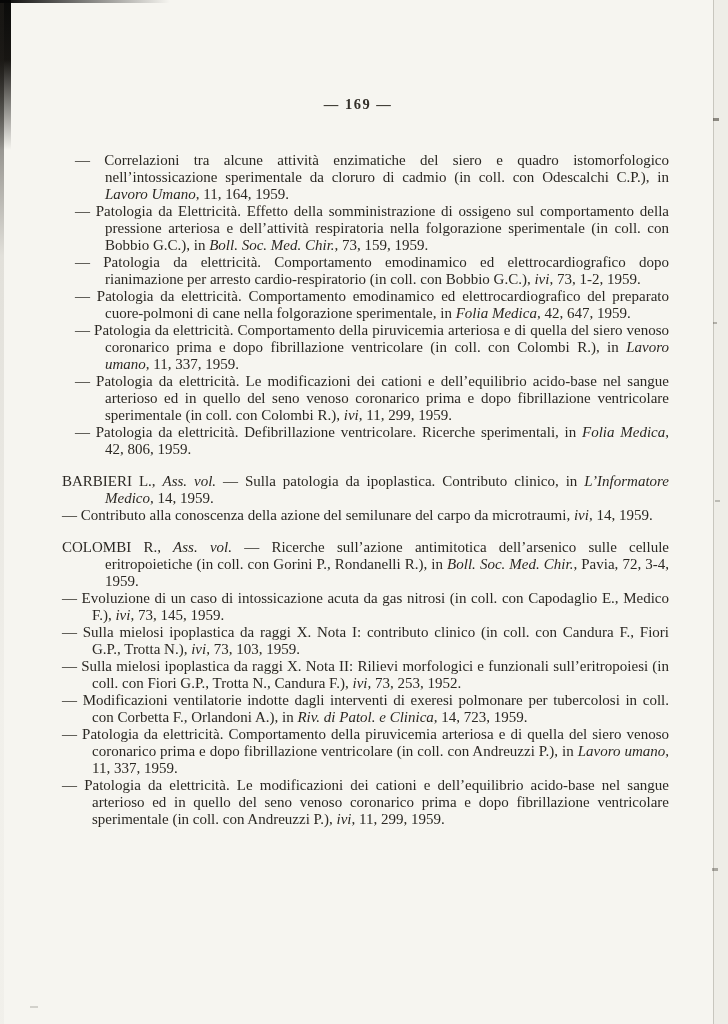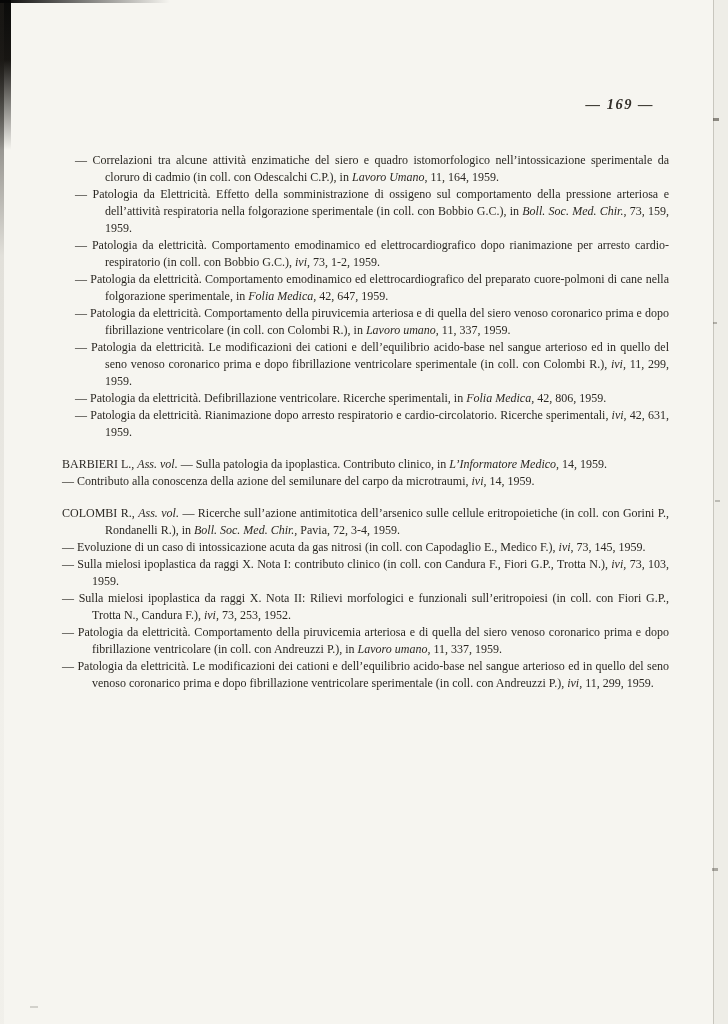--- a/index.html
+++ b/index.html
@@ -32,31 +32,30 @@
   .speck { position: absolute; background: rgba(60,55,46,0.55); }
   .speck.s1 { right: 9px; top: 118px; width: 6px; height: 3px; }
   .speck.s2 { right: 11px; top: 322px; width: 4px; height: 2px; opacity:.6; }
   .speck.s3 { right: 8px;  top: 500px; width: 5px; height: 2px; opacity:.5; }
   .speck.s4 { right: 10px; top: 868px; width: 6px; height: 3px; opacity:.7; }
   .speck.s5 { left: 30px;  top: 1006px; width: 8px; height: 2px; opacity:.35; }
 
   .page-number {
     position: absolute;
     top: 96px; left: 62px; width: 592px;
-    text-align: right;
+    text-align: center;
     font-size: 14.5px;
     font-weight: bold;
     letter-spacing: 1.5px;
     color: #34302a;
-    font-style: italic;
   }
   .content {
     position: absolute;
     top: 152px; left: 62px; width: 607px;
-    font-size: 12px;
+    font-size: 15px;
     line-height: 17px;
     text-align: justify;
   }
   .section { margin-bottom: 15px; }
   .section:last-child { margin-bottom: 8px; }
   .entry { padding-left: 30px; text-indent: -30px; }
   .entry.author { padding-left: 43px; text-indent: -43px; }
   
   .section.first .entry { margin-left: 13px; }
   .it { font-style: italic; }
@@ -77,27 +76,27 @@
 <div class="page-number">— 169 —</div>
 <div class="content">
     <div class="section first">
       <p class="entry"><span>— Correlazioni tra alcune attività enzimatiche del siero e quadro istomorfologico nell’intossicazione sperimentale da cloruro di cadmio (in coll. con Odescalchi C.P.), in </span><span class="it">Lavoro Umano</span><span>, 11, 164, 1959.</span></p>
       <p class="entry"><span>— Patologia da Elettricità. Effetto della somministrazione di ossigeno sul comportamento della pressione arteriosa e dell’attività respiratoria nella folgorazione sperimentale (in coll. con Bobbio G.C.), in </span><span class="it">Boll. Soc. Med. Chir.</span><span>, 73, 159, 1959.</span></p>
       <p class="entry"><span>— Patologia da elettricità. Comportamento emodinamico ed elettrocardiografico dopo rianimazione per arresto cardio-respiratorio (in coll. con Bobbio G.C.), </span><span class="it">ivi</span><span>, 73, 1-2, 1959.</span></p>
       <p class="entry"><span>— Patologia da elettricità. Comportamento emodinamico ed elettrocardiografico del preparato cuore-polmoni di cane nella folgorazione sperimentale, in </span><span class="it">Folia Medica</span><span>, 42, 647, 1959.</span></p>
       <p class="entry"><span>— Patologia da elettricità. Comportamento della piruvicemia arteriosa e di quella del siero venoso coronarico prima e dopo fibrillazione ventricolare (in coll. con Colombi R.), in </span><span class="it">Lavoro umano</span><span>, 11, 337, 1959.</span></p>
       <p class="entry"><span>— Patologia da elettricità. Le modificazioni dei cationi e dell’equilibrio acido-base nel sangue arterioso ed in quello del seno venoso coronarico prima e dopo fibrillazione ventricolare sperimentale (in coll. con Colombi R.), </span><span class="it">ivi</span><span>, 11, 299, 1959.</span></p>
       <p class="entry"><span>— Patologia da elettricità. Defibrillazione ventricolare. Ricerche sperimentali, in </span><span class="it">Folia Medica</span><span>, 42, 806, 1959.</span></p>
-      <p class="entry"><span>— Patologia da elettricità. Rianimazione dopo arresto respiratorio e cardio-circolatorio. Ricerche sperimentali, </span><span class="it">ivi</span><span>, 42, 631, 1959.</span></p>
     </div>
     <div class="section">
       <p class="entry author"><span>BARBIERI L., </span><span class="it">Ass. vol.</span><span> — Sulla patologia da ipoplastica. Contributo clinico, in </span><span class="it">L’Informatore Medico</span><span>, 14, 1959.</span></p>
       <p class="entry"><span>— Contributo alla conoscenza della azione del semilunare del carpo da microtraumi, </span><span class="it">ivi</span><span>, 14, 1959.</span></p>
     </div>
     <div class="section">
       <p class="entry author"><span>COLOMBI R., </span><span class="it">Ass. vol.</span><span> — Ricerche sull’azione antimitotica dell’arsenico sulle cellule eritropoietiche (in coll. con Gorini P., Rondanelli R.), in </span><span class="it">Boll. Soc. Med. Chir.</span><span>, Pavia, 72, 3-4, 1959.</span></p>
       <p class="entry"><span>— Evoluzione di un caso di intossicazione acuta da gas nitrosi (in coll. con Capodaglio E., Medico F.), </span><span class="it">ivi</span><span>, 73, 145, 1959.</span></p>
       <p class="entry"><span>— Sulla mielosi ipoplastica da raggi X. Nota I: contributo clinico (in coll. con Candura F., Fiori G.P., Trotta N.), </span><span class="it">ivi</span><span>, 73, 103, 1959.</span></p>
       <p class="entry"><span>— Sulla mielosi ipoplastica da raggi X. Nota II: Rilievi morfologici e funzionali sull’eritropoiesi (in coll. con Fiori G.P., Trotta N., Candura F.), </span><span class="it">ivi</span><span>, 73, 253, 1952.</span></p>
+      <p class="entry"><span>— Modificazioni ventilatorie indotte dagli interventi di exeresi polmonare per tubercolosi in coll. con Corbetta F., Orlandoni A.), in </span><span class="it">Riv. di Patol. e Clinica</span><span>, 14, 723, 1959.</span></p>
       <p class="entry"><span>— Patologia da elettricità. Comportamento della piruvicemia arteriosa e di quella del siero venoso coronarico prima e dopo fibrillazione ventricolare (in coll. con Andreuzzi P.), in </span><span class="it">Lavoro umano</span><span>, 11, 337, 1959.</span></p>
       <p class="entry"><span>— Patologia da elettricità. Le modificazioni dei cationi e dell’equilibrio acido-base nel sangue arterioso ed in quello del seno venoso coronarico prima e dopo fibrillazione ventricolare sperimentale (in coll. con Andreuzzi P.), </span><span class="it">ivi</span><span>, 11, 299, 1959.</span></p>
     </div>
   </div>
 
 </body></html>

